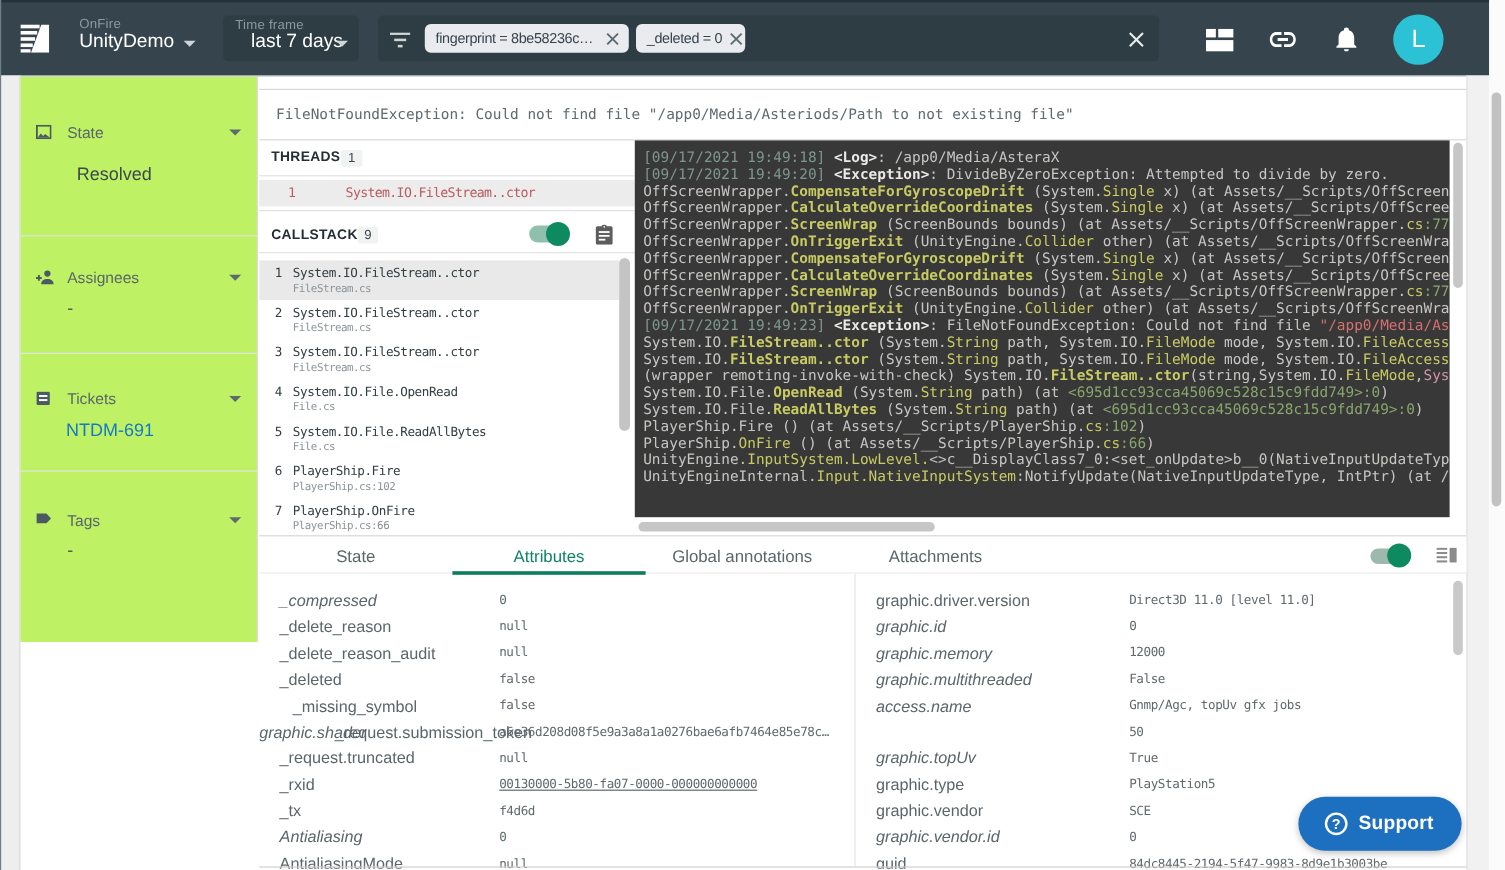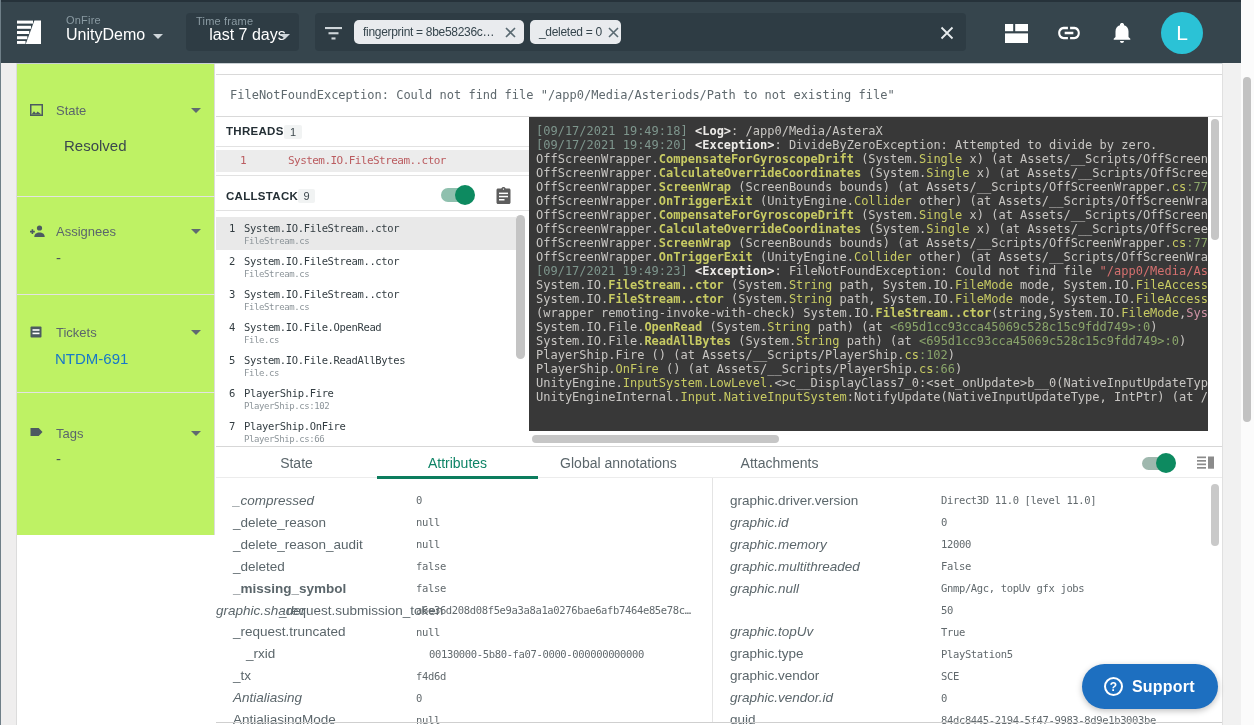--- a/index.html
+++ b/index.html
@@ -365,34 +365,34 @@
         </div>
         <div class="attr-row" style="top: 55.26px; left: 0px; width: 1006px;">
           <span class="attr-key" style="margin-left: 17px;">_delete_reason_audit</span>
           <span class="attr-val" style="left: 200px;">null</span>
         </div>
         <div class="attr-row" style="top: 77.19px; left: 0px; width: 1006px;">
           <span class="attr-key" style="margin-left: 17px;">_deleted</span>
           <span class="attr-val" style="left: 200px;">false</span>
         </div>
         <div class="attr-row" style="top: 99.12px; left: 0px; width: 1006px;">
-          <span class="attr-key" style="margin-left: 17px; font-weight: bold;">_missing_symbol</span>
+          <span class="attr-key" style="margin-left: 28px;">_missing_symbol</span>
           <span class="attr-val" style="left: 200px;">false</span>
         </div>
         <div class="attr-row" style="top: 121.05px; left: 0px; width: 1006px; padding-left: 46px;">
           <span class="attr-key" style="margin-left: 17px;">_request.submission_token</span>
           <span class="attr-val" style="left: 200px;">a6e36d208d08f5e9a3a8a1a0276bae6afb7464e85e78c…</span>
         </div>
         <div class="attr-row" style="top: 142.98px; left: 0px; width: 1006px;">
           <span class="attr-key" style="margin-left: 17px;">_request.truncated</span>
           <span class="attr-val" style="left: 200px;">null</span>
         </div>
-        <div class="attr-row" style="top: 164.91px; left: 13px; width: 1006px;">
+        <div class="attr-row" style="top: 164.91px; left: 0px; width: 1006px;">
           <span class="attr-key" style="margin-left: 17px;">_rxid</span>
-          <span class="attr-val" style="left: 200px;">00130000-5b80-fa07-0000-000000000000</span>
+          <span class="attr-val" style="left: 200px; text-decoration: underline;">00130000-5b80-fa07-0000-000000000000</span>
         </div>
         <div class="attr-row" style="top: 186.84px; left: 0px; width: 1006px;">
           <span class="attr-key" style="margin-left: 17px;">_tx</span>
           <span class="attr-val" style="left: 200px;">f4d6d</span>
         </div>
         <div class="attr-row" style="top: 208.77px; left: 0px; width: 1006px;">
           <span class="attr-key it" style="margin-left: 17px;">Antialiasing</span>
           <span class="attr-val" style="left: 200px;">0</span>
         </div>
         <div class="attr-row" style="top: 230.7px; left: 0px; width: 1006px;">
@@ -411,21 +411,21 @@
         </div>
         <div class="attr-row" style="top: 55.26px; left: 0px; width: 1006px;">
           <span class="attr-key it" style="margin-left: 514px;">graphic.memory</span>
           <span class="attr-val" style="left: 725px;">12000</span>
         </div>
         <div class="attr-row" style="top: 77.19px; left: 0px; width: 1006px;">
           <span class="attr-key it" style="margin-left: 514px;">graphic.multithreaded</span>
           <span class="attr-val" style="left: 725px;">False</span>
         </div>
         <div class="attr-row" style="top: 99.12px; left: 0px; width: 1006px;">
-          <span class="attr-key it" style="margin-left: 514px;">graphic.null</span>
+          <span class="attr-key it" style="margin-left: 514px;">access.name</span>
           <span class="attr-val" style="left: 725px;">Gnmp/Agc, topUv gfx jobs</span>
         </div>
         <div class="attr-row" style="top: 121.05px; left: 0px; width: 1006px;">
           <span class="attr-key it" style="">graphic.shader</span>
           <span class="attr-val" style="left: 725px;">50</span>
         </div>
         <div class="attr-row" style="top: 142.98px; left: 0px; width: 1006px;">
           <span class="attr-key it" style="margin-left: 514px;">graphic.topUv</span>
           <span class="attr-val" style="left: 725px;">True</span>
         </div>

